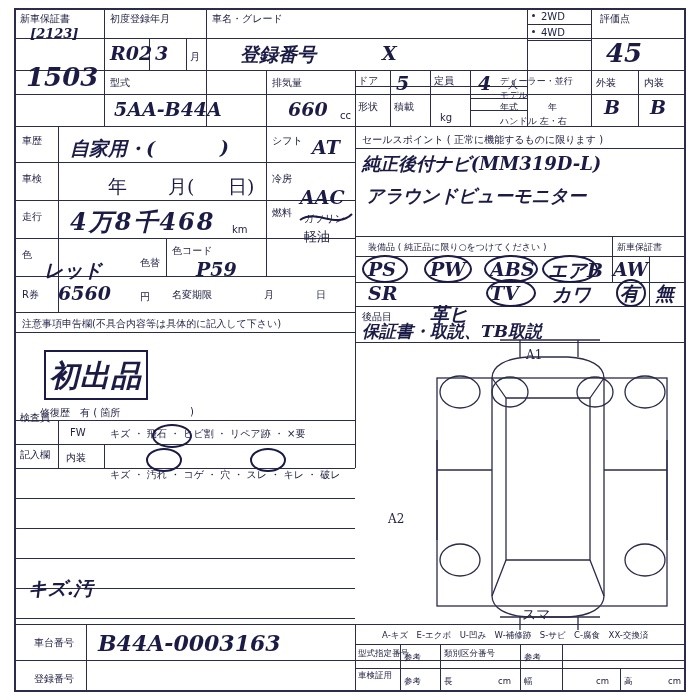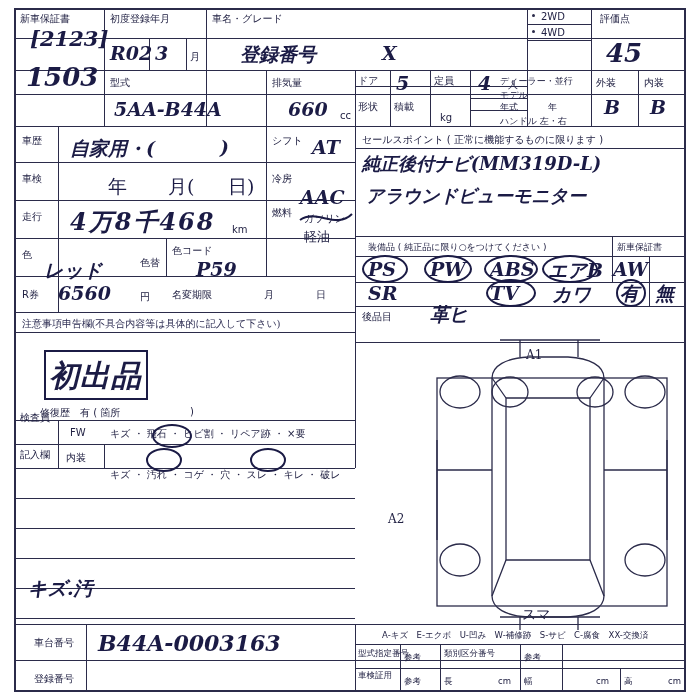--- a/index.html
+++ b/index.html
@@ -11,21 +11,21 @@
     position:relative;
     overflow:hidden;
   }
   .sheet{position:absolute;left:0;top:0;width:700px;height:700px;}
   .bx{position:absolute;box-sizing:border-box;border:1px solid #2b2b4a;}
   .lbl{position:absolute;font-size:10px;color:#222244;white-space:nowrap;}
   .hand{position:absolute;font-family:"DejaVu Serif","Liberation Serif",serif;color:#1b1b45;white-space:nowrap;}
   .hw{font-style:italic;font-weight:bold;}
   .big{font-size:26px;}
   .med{font-size:19px;}
-  .sm{font-size:21px;}
+  .sm{font-size:13px;}
   .line{position:absolute;background:#2b2b4a;}
   .hl{height:1px;}
   .vl{width:1px;}
   .circ{position:absolute;border:2px solid #1b1b45;border-radius:50%;}
   .note{position:absolute;font-size:9px;color:#222244;white-space:nowrap;}
   .redbox{position:absolute;border:2px solid #1b1b45;box-sizing:border-box;}
   svg{position:absolute;left:0;top:0;pointer-events:none;}
   .dot{position:absolute;width:3px;height:3px;background:#2b2b4a;border-radius:50%;}
 </style>
 </head>
@@ -155,21 +155,21 @@
   <div class="lbl" style="left:172px;top:244px;">色コード</div>
   <div class="hand hw med" style="left:196px;top:258px;">P59</div>
 
   <div class="lbl" style="left:22px;top:288px;">R券</div>
   <div class="hand hw med" style="left:58px;top:282px;">6560</div>
   <div class="lbl" style="left:140px;top:290px;">円</div>
   <div class="lbl" style="left:172px;top:288px;">名変期限</div>
   <div class="lbl" style="left:264px;top:288px;">月</div>
   <div class="lbl" style="left:316px;top:288px;">日</div>
 
-  <div class="lbl" style="left:22px;top:317px;color:#2a2a50;font-family:Liberation Serif, serif;">注意事項申告欄(不具合内容等は具体的に記入して下さい)</div>
+  <div class="lbl" style="left:22px;top:317px;color:#2a2a50;">注意事項申告欄(不具合内容等は具体的に記入して下さい)</div>
 
   <div class="redbox" style="left:44px;top:350px;width:104px;height:50px;"></div>
   <div class="hand hw" style="left:49px;top:356px;font-size:30px;letter-spacing:1px;">初出品</div>
 
   <div class="lbl" style="left:40px;top:406px;">修復歴　有 ( 箇所</div>
   <div class="lbl" style="left:190px;top:406px;">)</div>
 
   <div class="lbl" style="left:20px;top:411px;text-align:right;">検査員</div>
   <div class="lbl" style="left:70px;top:427px;">FW</div>
   <div class="lbl" style="left:110px;top:427px;">キズ ・ 飛石 ・ ヒビ割 ・ リペア跡 ・ ×要</div>
@@ -219,20 +219,21 @@
   <div class="circ" style="left:424px;top:255px;width:44px;height:24px;"></div>
   <div class="circ" style="left:484px;top:255px;width:50px;height:24px;"></div>
   <div class="circ" style="left:542px;top:255px;width:52px;height:24px;"></div>
   <div class="circ" style="left:486px;top:279px;width:46px;height:24px;"></div>
   <div class="circ" style="left:616px;top:279px;width:26px;height:24px;"></div>
 
   <div class="hand hw med" style="left:620px;top:281px;">有</div>
   <div class="hand hw med" style="left:655px;top:281px;">無</div>
 
   <div class="lbl" style="left:362px;top:310px;">後品目</div>
+  <div class="hand hw" style="left:362px;top:320px;font-size:17px;">保証書・取説、TB取説</div>
 
   <svg width="700" height="700">
     <g stroke="#2b2b4a" stroke-width="1.3" fill="none">
 
       <path d="M492 378 C492 366, 506 358, 528 357 L568 357 C590 358, 604 366, 604 378
                L604 596 C604 608, 590 616, 568 617 L528 617 C506 616, 492 608, 492 596 Z"></path>
 
       <path d="M506 398 L590 398 L590 560 L506 560 Z"></path>
 
       <path d="M506 398 L492 378 M590 398 L604 378"></path>

